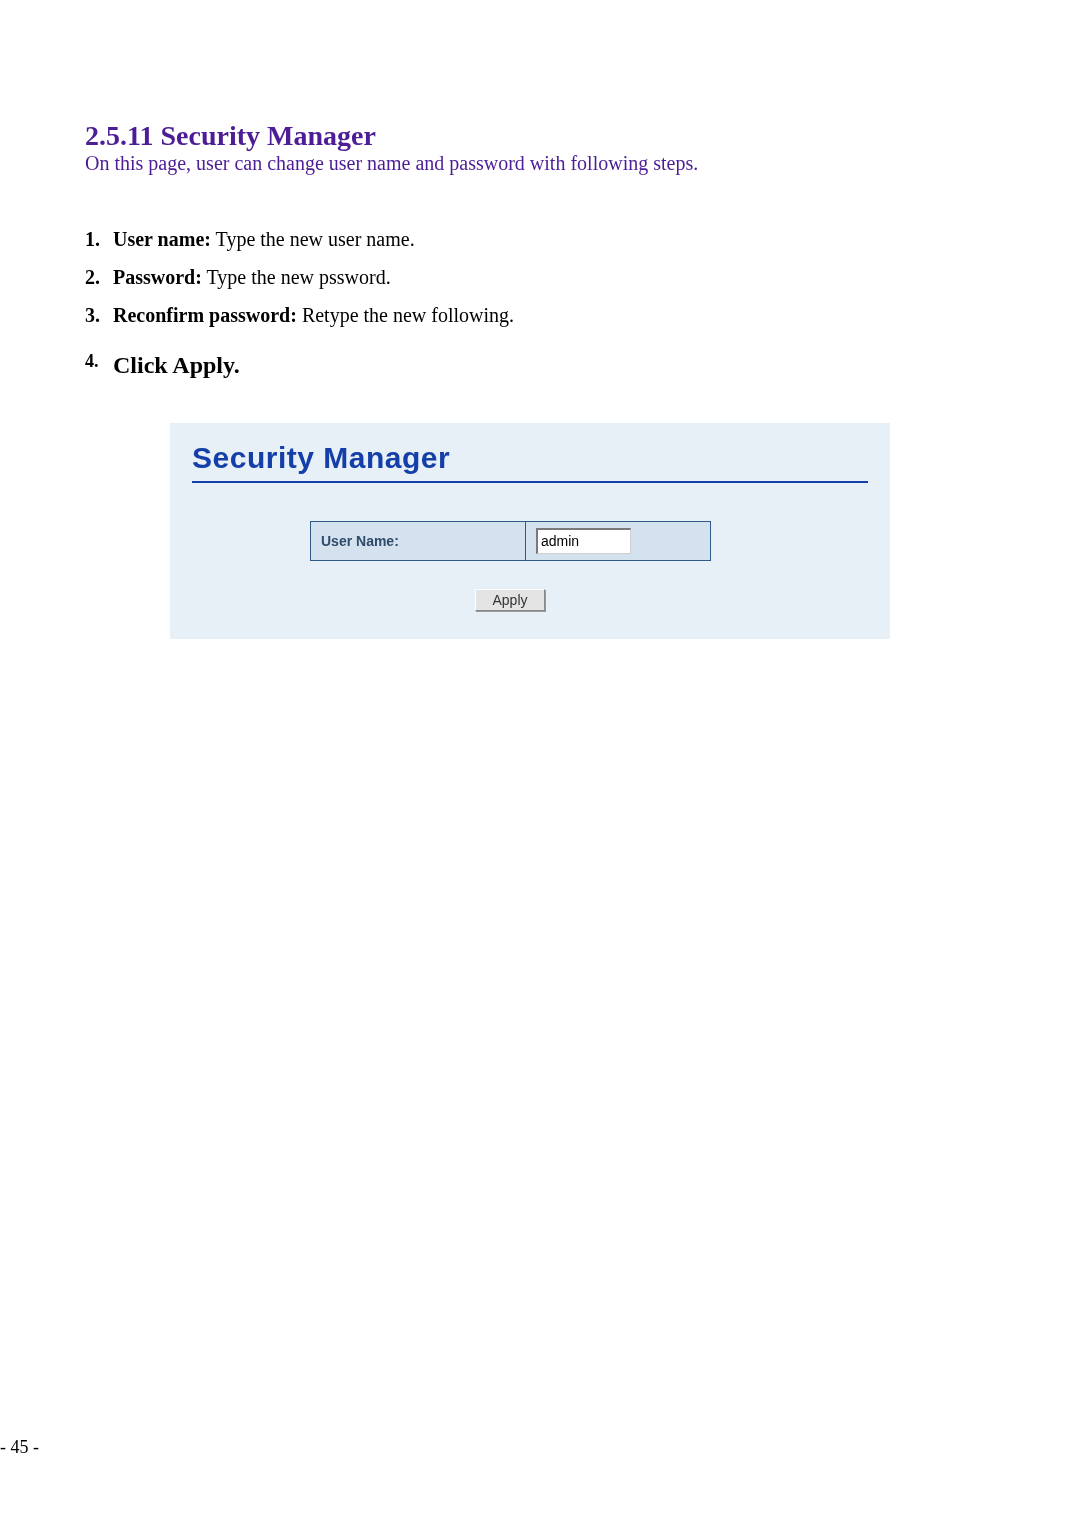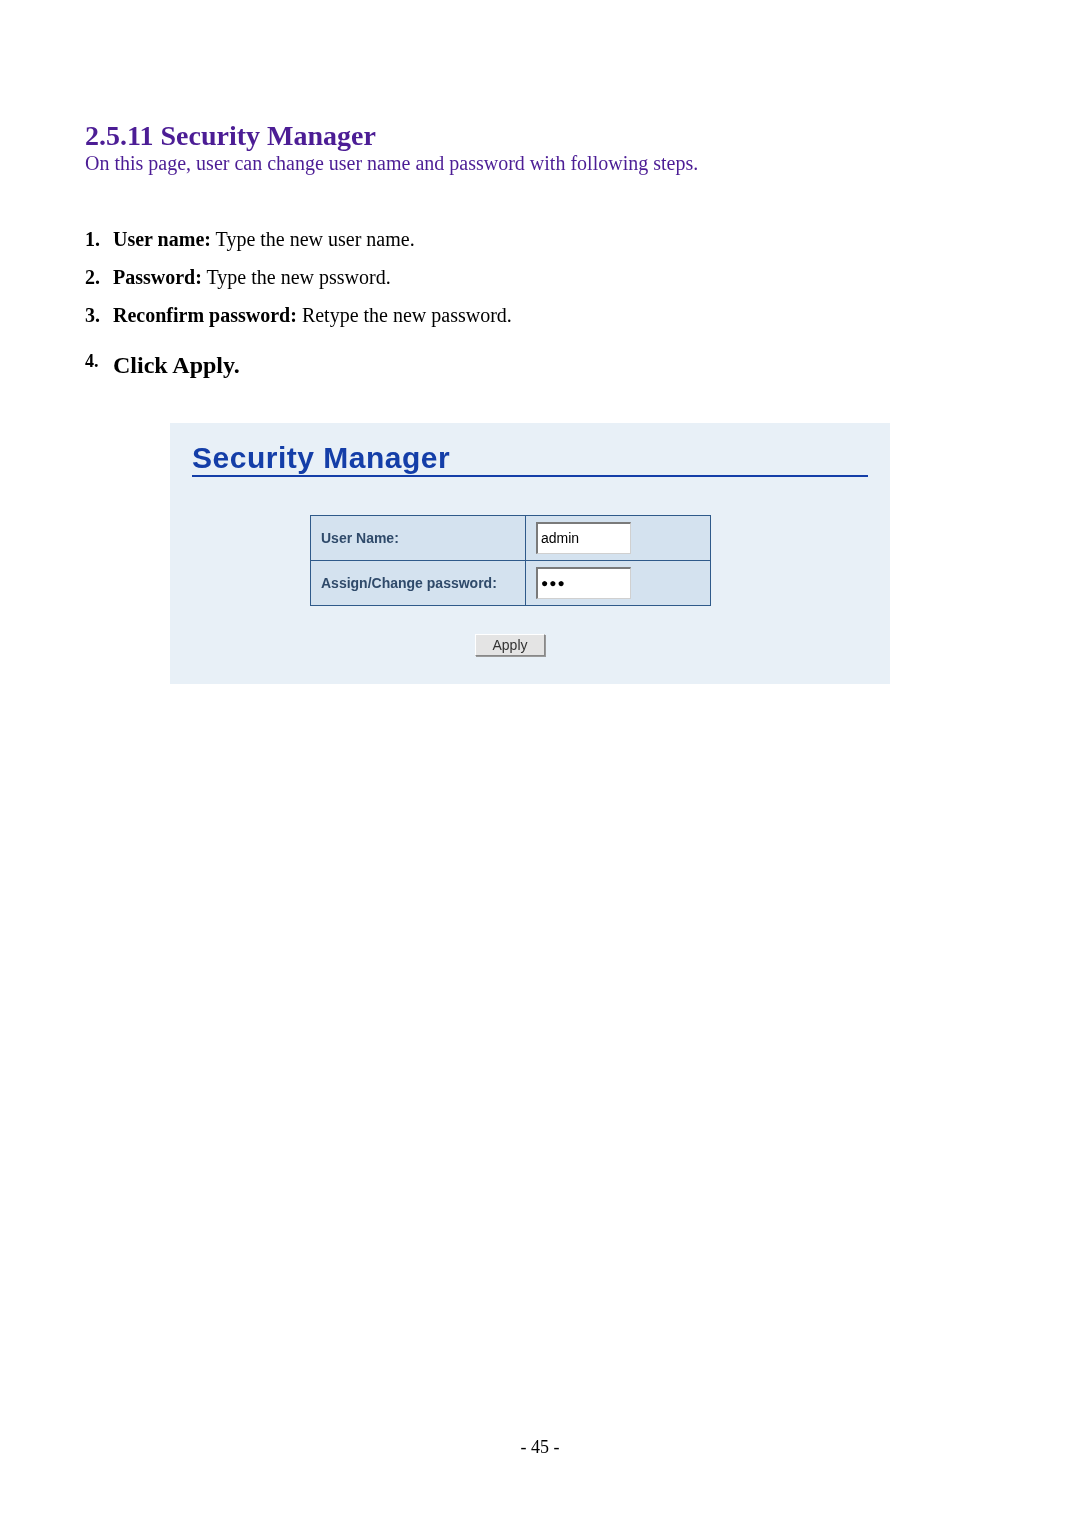--- a/index.html
+++ b/index.html
@@ -65,20 +65,21 @@
       width: 720px;
       background: #e8f0f7;
       padding: 18px 0 28px 0;
     }
     .panel-title {
       font-family: Verdana, Geneva, sans-serif;
       font-size: 30px;
       font-weight: bold;
       color: #143ea8;
       margin-left: 22px;
+      margin-bottom: 6px;
       letter-spacing: 0.5px;
     }
     .panel-rule {
       height: 2px;
       background: #143ea8;
       margin-left: 22px;
       margin-right: 22px;
       margin-bottom: 38px;
     }
     .form-table {
@@ -98,21 +99,21 @@
     }
     .form-table td.label-cell {
       width: 215px;
     }
     .form-table td.input-cell {
       width: 185px;
       background: #d4e2ef;
     }
     .text-input {
       width: 95px;
-      height: 32px;
+      height: 26px;
       font-family: Verdana, Geneva, sans-serif;
       font-size: 14px;
       padding: 7px 3px;
       border-top: 2px solid #7a7a7a;
       border-left: 2px solid #7a7a7a;
       border-right: 1px solid #d0d0d0;
       border-bottom: 1px solid #d0d0d0;
       background: #ffffff;
       color: #000;
     }
@@ -138,21 +139,20 @@
       border-bottom: 1px solid #888;
       padding: 2px 16px;
       box-shadow: 1px 1px 0 #999;
       cursor: pointer;
     }
     .page-footer {
       position: absolute;
       bottom: 70px;
       left: 0;
       width: 100%;
-      text-align: center;
       font-size: 18px;
       color: #000;
       font-family: "Times New Roman", Times, serif;
     }
   </style>
 </head>
 <body>
 
 <h2 class="section-heading">2.5.11 Security Manager</h2>
 
@@ -162,46 +162,40 @@
   <li>
     <span class="step-num">1.</span>
     <span class="step-bold">User name:</span><span class="step-rest"> Type the new user name.</span>
   </li>
   <li>
     <span class="step-num">2.</span>
     <span class="step-bold">Password:</span><span class="step-rest"> Type the new pssword.</span>
   </li>
   <li>
     <span class="step-num">3.</span>
-    <span class="step-bold">Reconfirm password:</span><span class="step-rest"> Retype the new password.</span>
+    <span class="step-bold">Reconfirm password:</span><span class="step-rest"> Retype the new following.</span>
   </li>
   <li class="step4">
     <span class="step-num">4.</span>
     <span class="step-bold">Click Apply.</span><span class="step-rest"></span>
   </li>
 </ol>
 
 <div class="panel-wrap">
   <div class="panel-title">Security Manager</div>
   <div class="panel-rule"></div>
 
   <table class="form-table">
     <tbody>
         <tr>
       <td class="label-cell">User Name:</td>
       <td class="input-cell">
         <input type="text" class="text-input" value="admin" style="">
       </td>
     </tr>
-    <tr>
-      <td class="label-cell">Assign/Change password:</td>
-      <td class="input-cell">
-        <input type="text" class="text-input pw-dots" value="●●●" style="">
-      </td>
-    </tr>
   </tbody>
     </table>
 
   <div class="apply-row">
     <button class="apply-button">Apply</button>
   </div>
 </div>
 
 <div class="page-footer">- 45 -</div>
 

